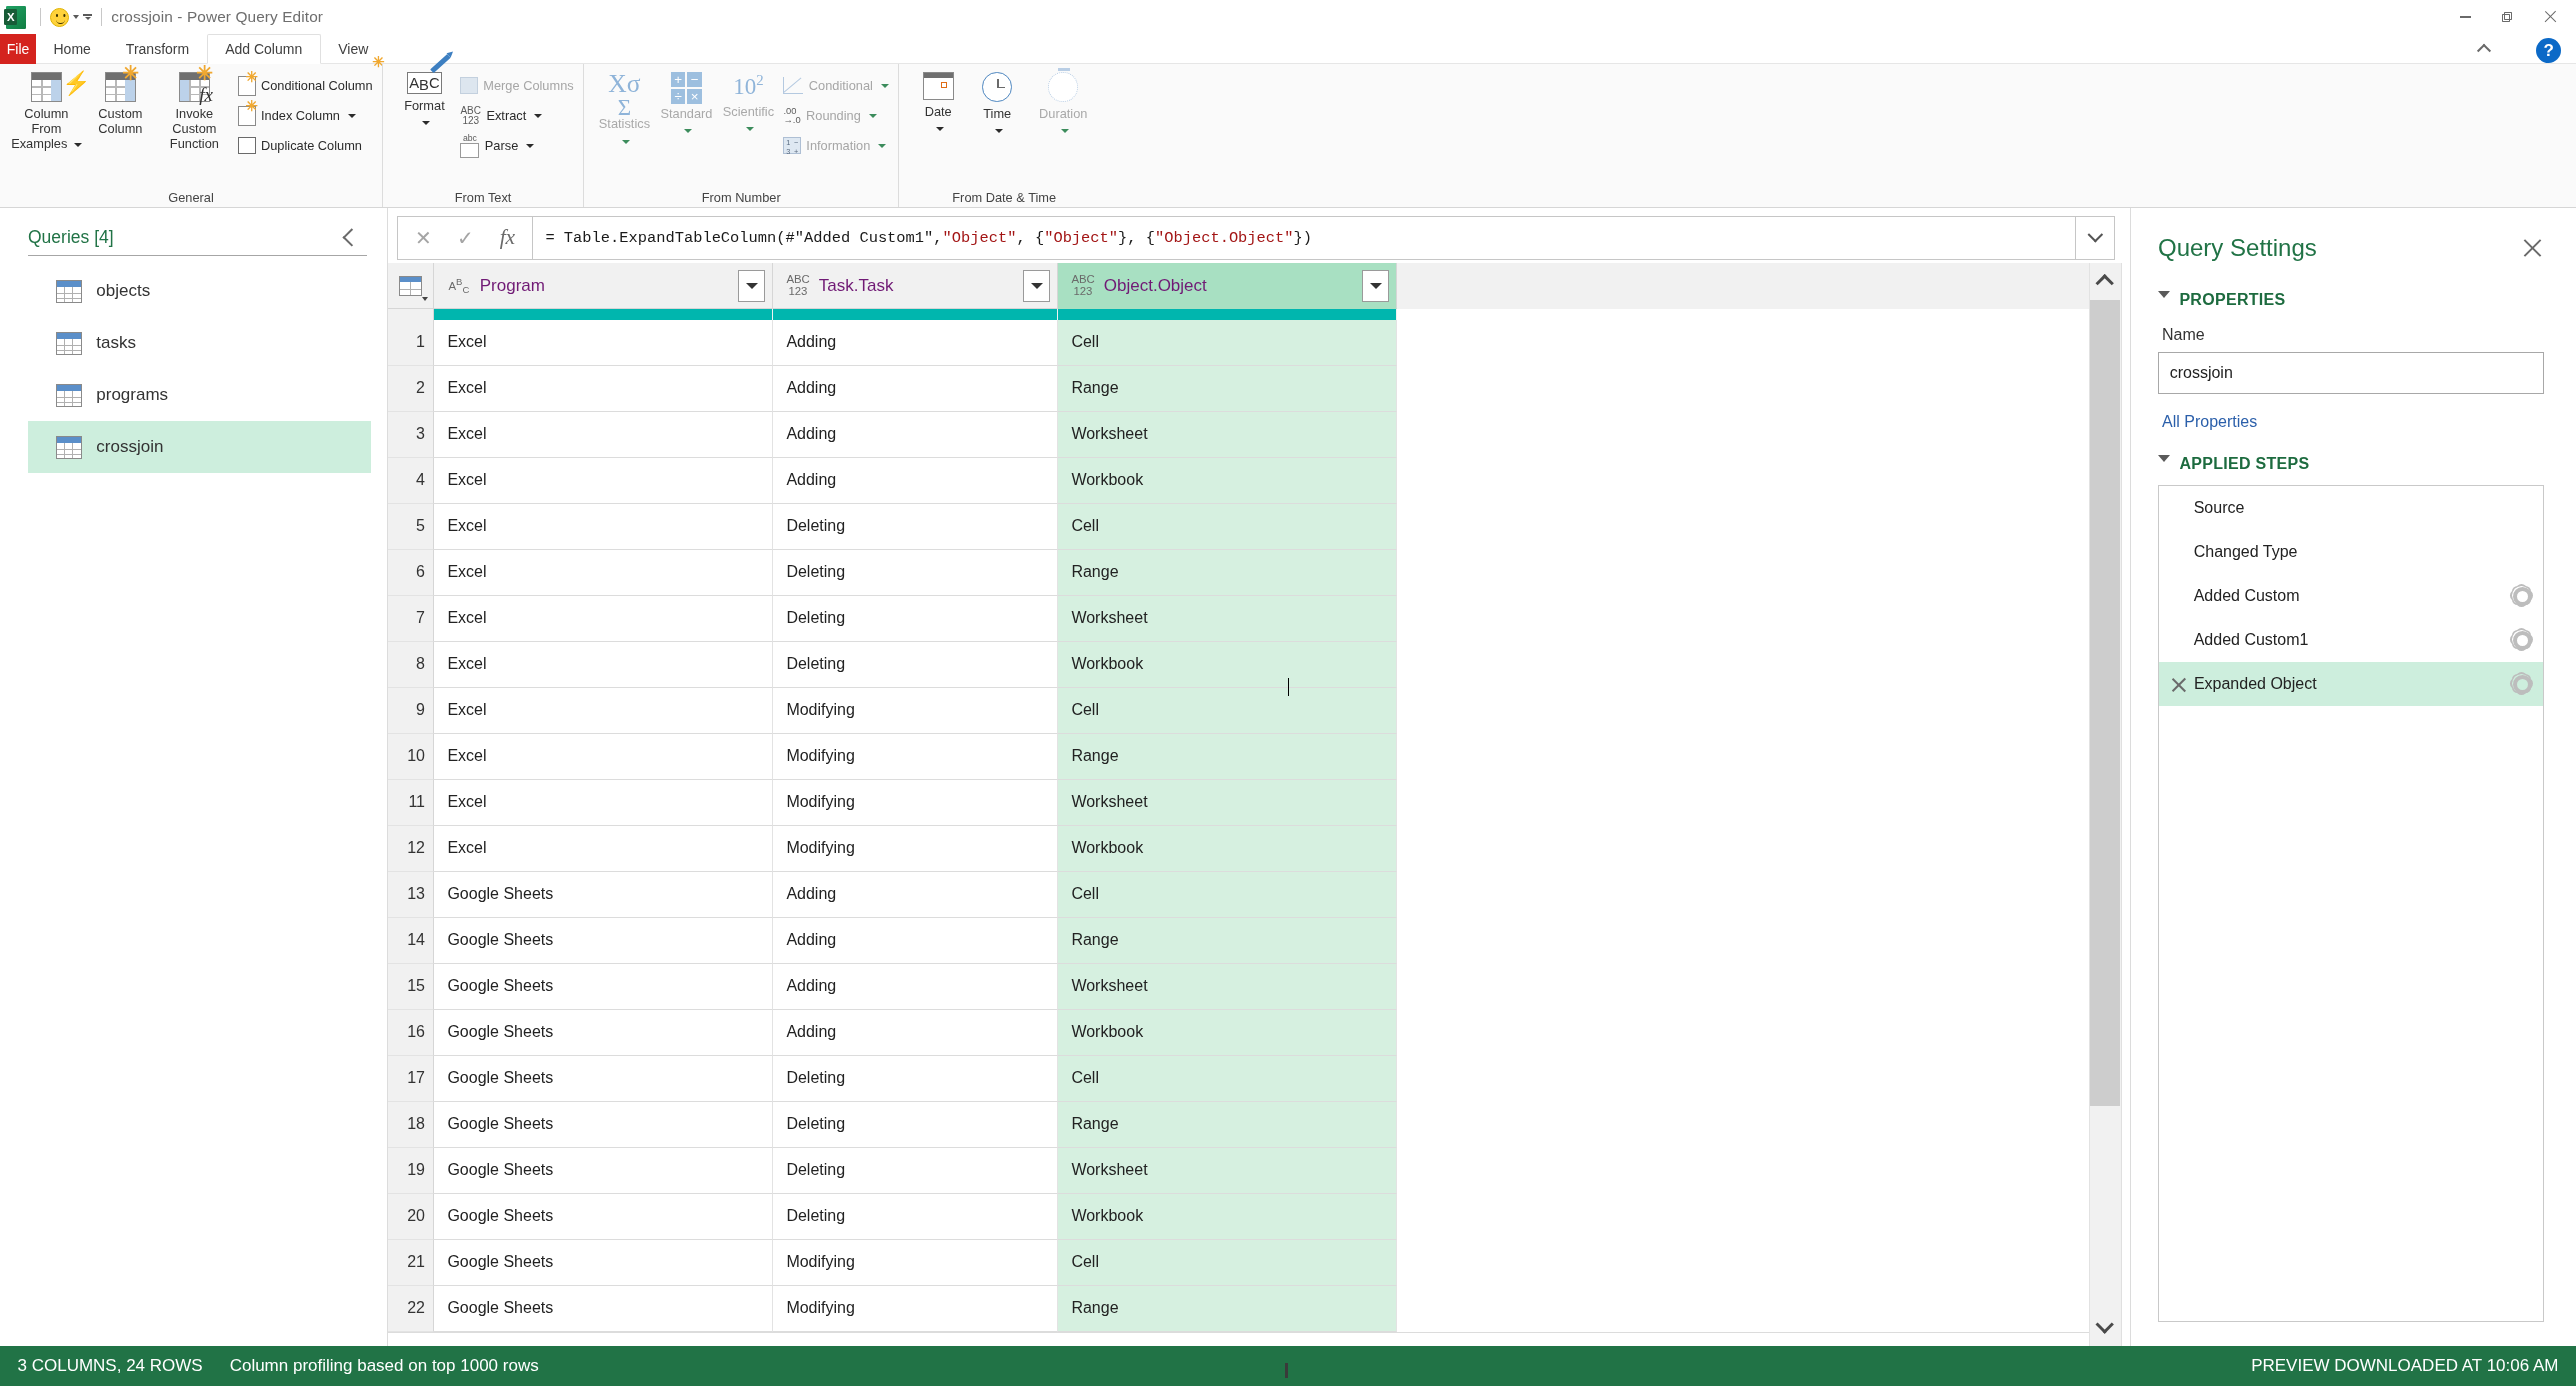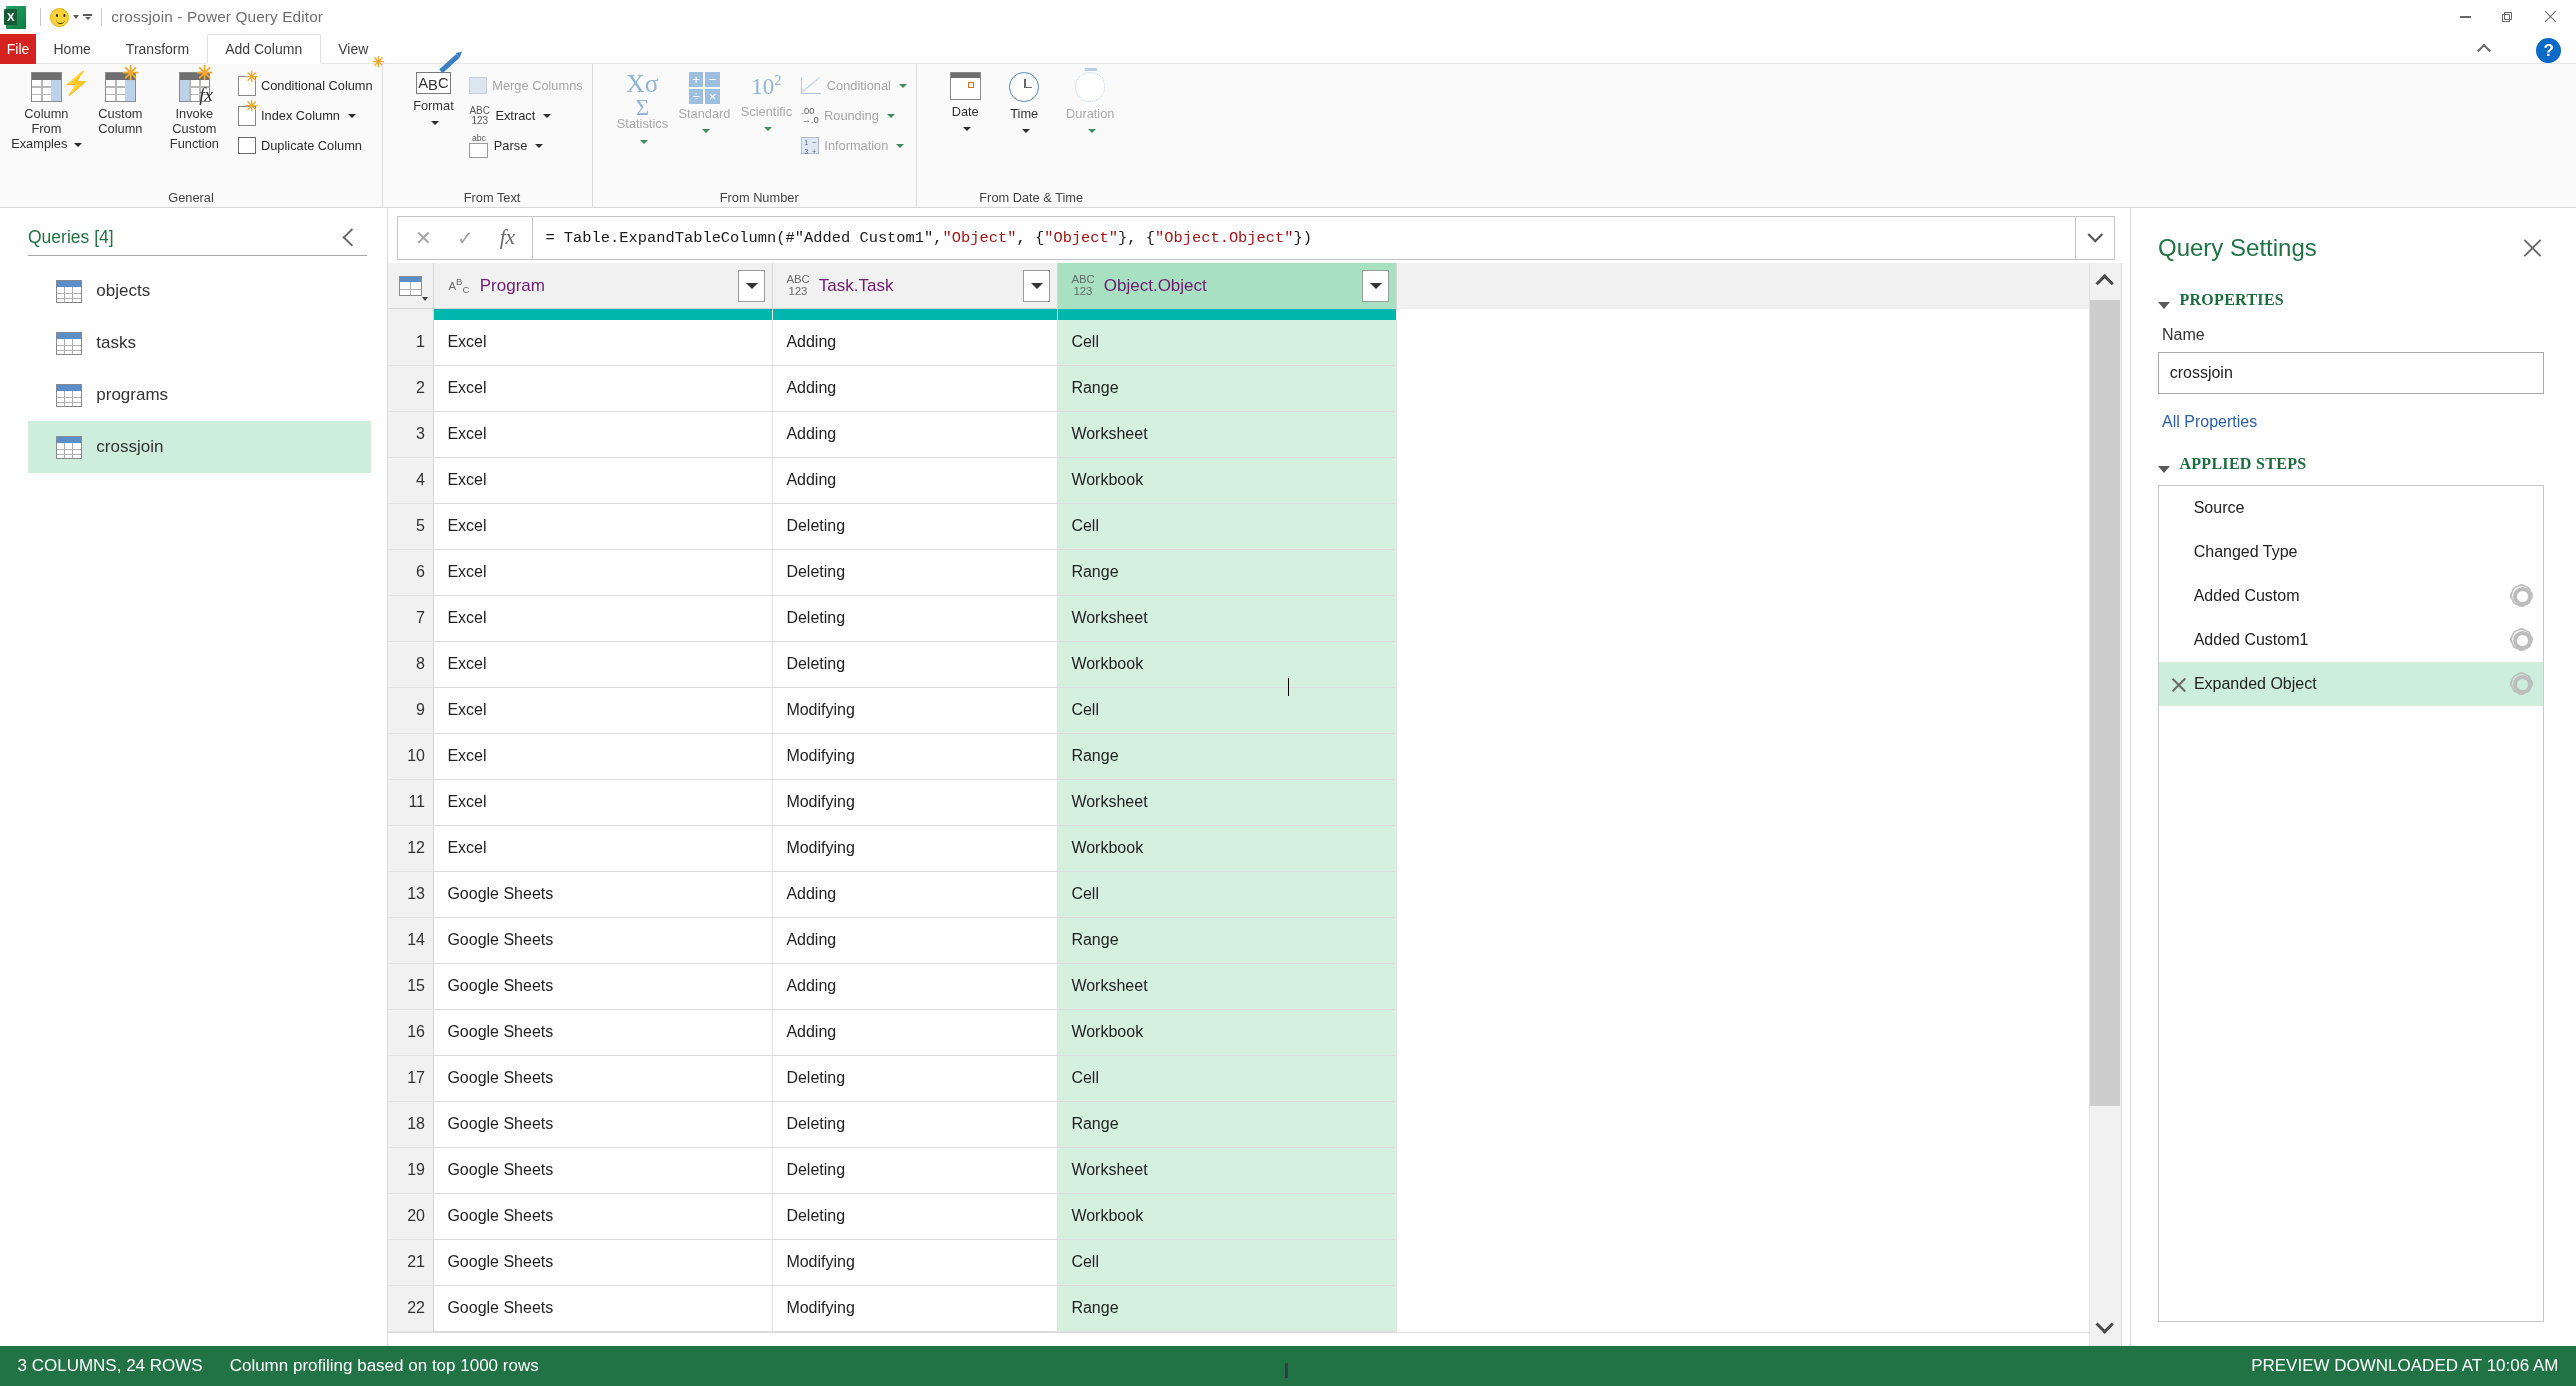--- a/index.html
+++ b/index.html
@@ -117,21 +117,21 @@
   .ribbon {
     height: 144px; background: #fafafa; border-bottom: 0.7px solid #d6d6d6;
     display: flex; align-items: stretch; flex: none; position: relative;
   }
   .rgroup { display: flex; flex-direction: column; position: relative; padding: 4px 0 0 0; }
   .rgroup .gbody { flex: 1; display: flex; align-items: flex-start; padding: 0 9.4px; }
   .rgroup .glabel {
     height: 20px; text-align: center; font-size: 12.8px; color: #444;
     display: flex; align-items: center; justify-content: center;
   }
-  .rgroup + .rgroup { border-left: 0.7px solid #dcdcdc; padding-left: 9px; }
+  .rgroup + .rgroup { border-left: 0.7px solid #dcdcdc; }
 
   .bigbtn {
     width: 74px; display: flex; flex-direction: column; align-items: center;
     padding-top: 4px; text-align: center;
   }
   .bigbtn .lbl { font-size: 12.8px; color: #333; line-height: 15.4px; margin-top: 4px; }
   .bigbtn .lbl.dis { color: #a9a9a9; }
 
   .smallrow {
     display: flex; align-items: center; gap: 5.4px; height: 30px; white-space: nowrap;
@@ -340,21 +340,21 @@
   }
   .qs-head { display: flex; align-items: center; justify-content: space-between; padding: 25.5px 5.4px 20px 0; }
   .qs-title { font-size: 24px; color: #217346; }
   .qs-close { width: 23px; height: 23px; position: relative; }
   .qs-close::before, .qs-close::after {
     content:""; position:absolute; left:0; top:10.7px; width:23px; height:2px; background:#6a6a6a;
   }
   .qs-close::before { transform: rotate(45deg); }
   .qs-close::after { transform: rotate(-45deg); }
 
-  .qs-section { display:flex; align-items:flex-end; gap: 9.4px; margin: 9.4px 0 12px 0; font-family: Liberation Serif, serif; }
+  .qs-section { display:flex; align-items:flex-start; gap: 9.4px; margin: 9.4px 0 12px 0; }
   .tri-dn { width:0;height:0;border-left:6px solid transparent;border-right:6px solid transparent;border-top:7.4px solid #5a5a5a;}
   .qs-section-label { font-size: 16px; font-weight: bold; color: #1d6b3f; letter-spacing: 0.3px; }
 
   .qs-fieldlabel { font-size: 16px; color: #333; margin: 5.4px 0 8px 4px; }
   .qs-input {
     height: 42px; border: 0.7px solid #a8a8a8; background: #fff; display:flex; align-items:center;
     padding: 0 10.7px; font-size: 16px; color: #222; margin: 0 5.4px 0 0;
   }
   .qs-link { font-size: 16px; color: #2b5faa; margin: 19px 0 14.8px 4px; }
 

